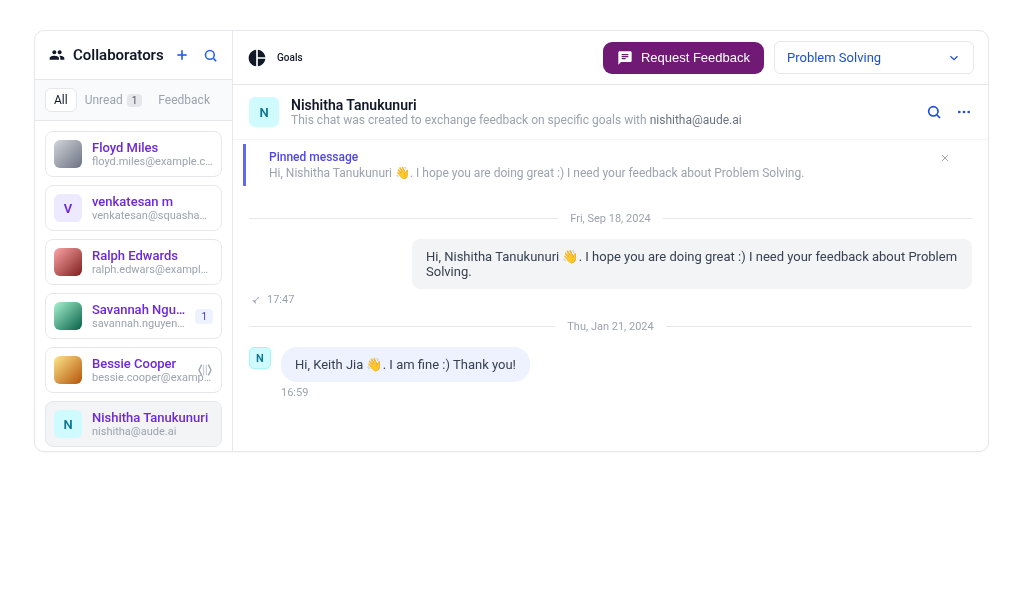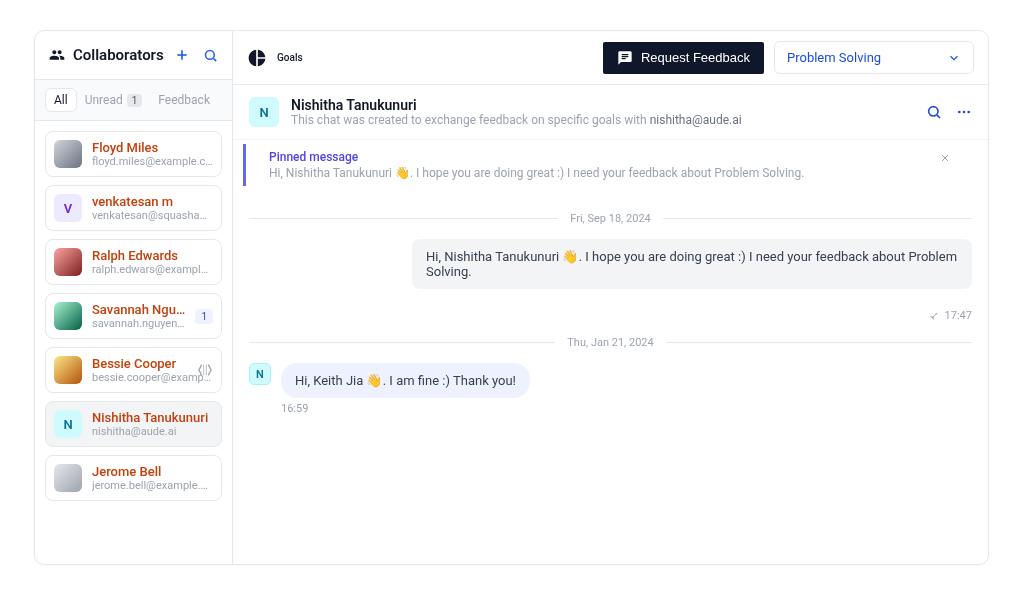--- a/index.html
+++ b/index.html
@@ -6,21 +6,21 @@
   body {
     font-family: -apple-system, BlinkMacSystemFont, "Segoe UI", Roboto, Helvetica, Arial, sans-serif;
     background: #fff;
     width: 1024px;
     height: 612px;
     overflow: hidden;
   }
   .app {
     display: flex;
     width: 955px;
-    height: 535px;
+    height: 422px;
     margin: 30px 34px;
     border: 1px solid #e5e7eb;
     border-radius: 10px;
     background: #fff;
     box-shadow: 0 1px 2px rgba(0,0,0,0.03);
   }
   
   .sidebar {
     width: 198px;
     border-right: 1px solid #e5e7eb;
@@ -116,21 +116,21 @@
     color: #4b5563;
     background: #e5e7eb;
     flex-shrink: 0;
   }
   .avatar.letter-V { background: #ede9fe; color: #6d28d9; }
   .avatar.letter-N { background: #cffafe; color: #0e7490; }
   .avatar.img { background-size: cover; background-position: center; }
   .collab-text { overflow: hidden; flex: 1; }
   .collab-name {
     font-size: 13px;
-    color: #c2410c;
+    color: #6d28d9;
     font-weight: 500;
     white-space: nowrap;
     overflow: hidden;
     text-overflow: ellipsis;
   }
   .collab-email {
     font-size: 11px;
     color: #9ca3af;
     white-space: nowrap;
     overflow: hidden;
@@ -175,26 +175,26 @@
   .main-title {
     font-size: 10px;
     font-weight: 500;
     color: #111827;
     flex: 1;
     display: flex;
     align-items: center;
     gap: 10px;
   }
   .primary-btn {
-    background: #0f172a;
+    background: #701a75;
     color: #fff;
     font-size: 13px;
     font-weight: 500;
     border: none;
-    border-radius: 2px;
+    border-radius: 9px;
     padding: 8px 14px;
     display: inline-flex;
     align-items: center;
     gap: 8px;
     cursor: pointer;
   }
   .select {
     border: 1px solid #e5e7eb;
     border-radius: 6px;
     padding: 8px 12px;
@@ -278,21 +278,21 @@
     color: #0e7490;
     border: 1px solid #a5f3fc;
   }
   .msg-meta {
     font-size: 11px;
     color: #9ca3af;
     display: flex;
     gap: 6px;
     align-items: center;
   }
-  .msg-meta.right { justify-content: flex-end; margin-top: 20px; }
+  .msg-meta.right { justify-content: flex-start; margin-top: 4px; }
   .msg-meta.left { margin-left: 32px; margin-top: 4px; }
   svg { display: block; }
 </style>
 </head>
 <body>
 
 <div class="app">
 
   <aside class="sidebar">
     <div class="sidebar-header">

